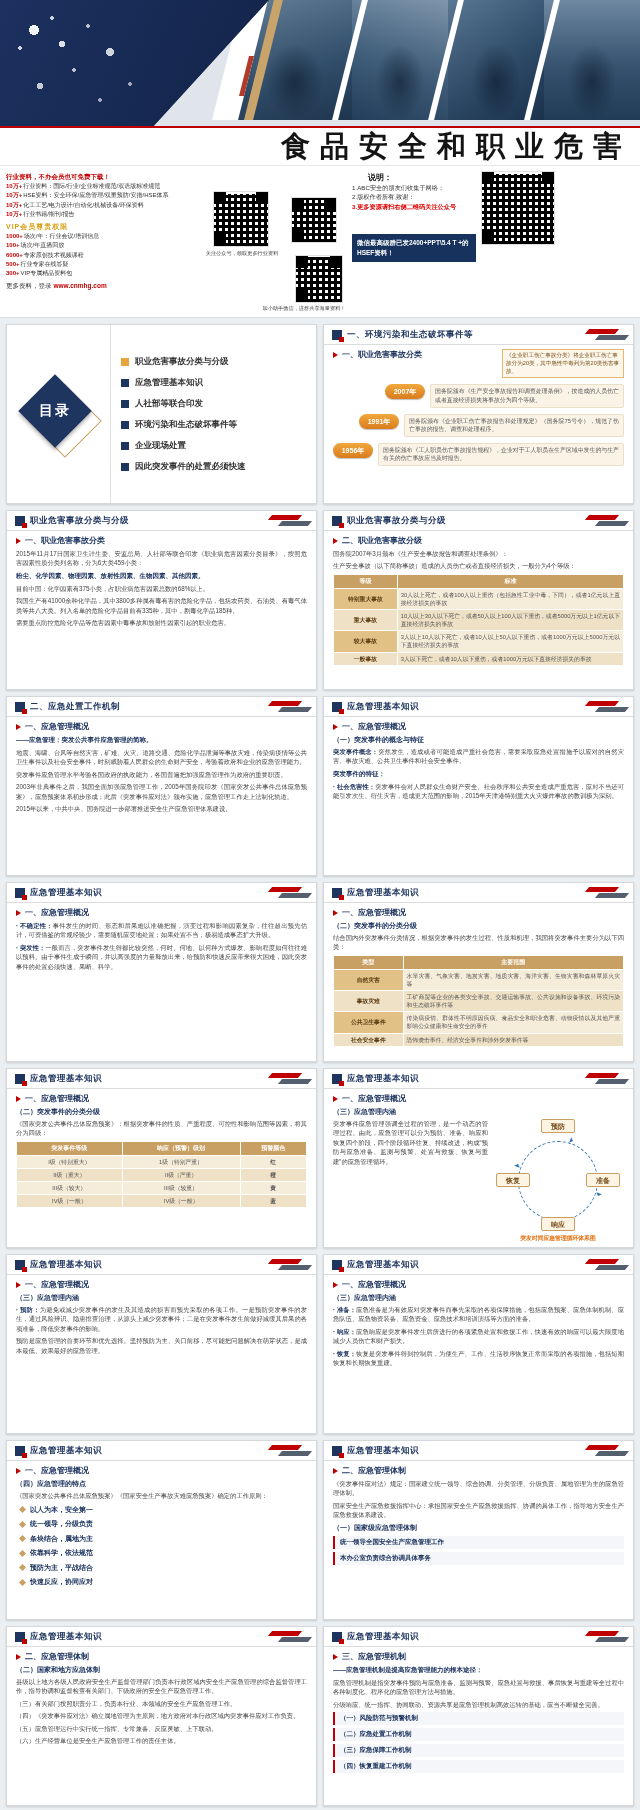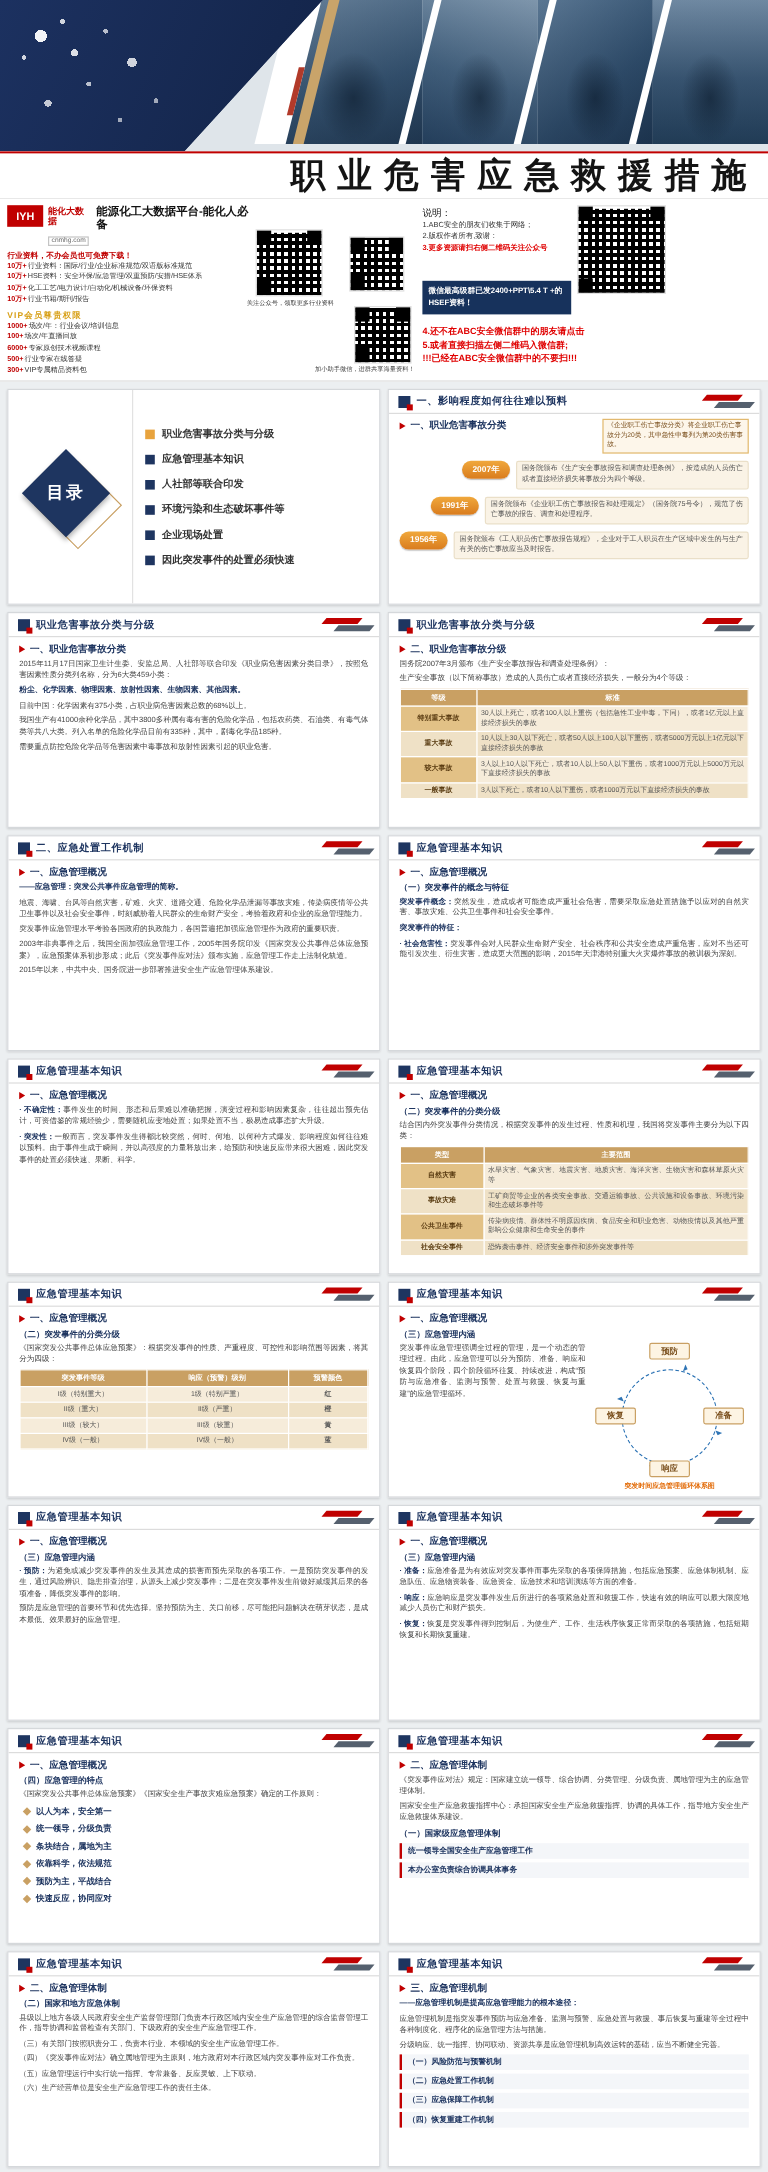--- a/index.html
+++ b/index.html
@@ -78,21 +78,21 @@
   }
   .qr1 { left:214px; top:26px; width:54px; height:54px; }
   .qr2 { left:292px; top:32px; width:44px; height:44px; }
   .qr4 { left:296px; top:90px; width:46px; height:46px; }
   .qr3 { left:482px; top:6px;  width:72px; height:72px; }
   .qr-cap { position:absolute; font-size:5.2px; color:#444; text-align:center; line-height:1.3; }
   .cap1 { left:200px; top:84px; width:84px; }
   .cap2 { left:246px; top:139px; width:116px; }
 
   .notes { position:absolute; left:352px; top:6px; width:126px; }
-  .notes-title { font-size:8px; font-weight:normal; color:#111; }
+  .notes-title { font-size:8px; font-weight:bold; color:#111;margin-left:16px; }
   .note { font-size:6.2px; color:#333; line-height:1.5; }
   .note.red { color:#e00000; font-weight:bold; }
   .wechat-box { position:absolute; left:352px; top:68px; width:124px; background:#17325c; color:#fff;
     font-size:6.5px; font-weight:bold; line-height:1.5; padding:4px 5px; }
   .red-notes { position:absolute; left:352px; top:104px; width:210px; color:#e00000;
     font-weight:900; font-size:7.5px; line-height:1.55; }
 
   
   .slides { display:grid; grid-template-columns:1fr 1fr; gap:6px; padding:6px; background:#eceff1; }
   .slide { position:relative; height:180px; background:#fff; border:1px solid #d5d8db;
@@ -189,33 +189,25 @@
     <div class="wstripe w1"></div>
     <div class="wstripe w2"></div>
     <div class="wstripe w3"></div>
     <div class="wstripe w4"></div>
     <div class="tstripe"></div>
     <div class="rstripe"></div>
     <div class="navy"></div>
   </header>
   <div class="red-rule"></div>
   <div class="title-bar">
-    <h1>职业危害应急救援措施</h1>
+    <h1>食品安全和职业危害</h1>
   </div>
 
   <section class="promo">
     <div class="p-left">
-      <div class="logo-row">
-        <div class="logo-box">IYH</div>
-        <div class="logo-stack">
-          <div class="logo-name">能化大数据</div>
-          <div class="logo-site">cnmhg.com</div>
-        </div>
-        <div class="platform-title">能源化工大数据平台-能化人必备</div>
-      </div>
       <div class="slogan">行业资料，不办会员也可免费下载！</div>
       <div class="benefit"><span class="num">10万+</span><span>行业资料：国际/行业/企业标准规范/双语版标准规范</span></div>
       <div class="benefit"><span class="num">10万+</span><span>HSE资料：安全环保/应急管理/双重预防/安措/HSE体系</span></div>
       <div class="benefit"><span class="num">10万+</span><span>化工工艺/电力设计/自动化/机械设备/环保资料</span></div>
       <div class="benefit"><span class="num">10万+</span><span>行业书籍/期刊/报告</span></div>
       <div class="vip-title">VIP会员尊贵权限</div>
       <div class="benefit"><span class="num">1000+</span><span>场次/年：行业会议/培训信息</span></div>
       <div class="benefit"><span class="num">100+</span><span>场次/年直播回放</span></div>
       <div class="benefit"><span class="num">6000+</span><span>专家原创技术视频课程</span></div>
       <div class="benefit"><span class="num">500+</span><span>行业专家在线答疑</span></div>
@@ -230,25 +222,20 @@
     <div class="qr-cap cap2">加小助手微信，进群共享海量资料！</div>
     <div class="qr qr3"></div>
 
     <div class="notes">
       <div class="notes-title">说明：</div>
       <div class="note">1.ABC安全的朋友们收集于网络；</div>
       <div class="note">2.版权作者所有,致谢：</div>
       <div class="note red">3.更多资源请扫右侧二维码关注公众号</div>
     </div>
     <div class="wechat-box">微信最高级群已发2400+PPT\5.4 T +的HSEF资料！</div>
-    <div class="red-notes">
-      <div>4.还不在ABC安全微信群中的朋友请点击</div>
-      <div>5.或者直接扫描左侧二维码入微信群;</div>
-      <div>!!!已经在ABC安全微信群中的不要扫!!!</div>
-    </div>
   </section>
 
   <main class="slides">
 
     <article class="slide">
       <div class="toc-wrap">
         <div class="toc-left">
           <div class="diamond-shadow"></div>
           <div class="diamond">
             <span class="diamond-label">目录</span>
@@ -279,21 +266,21 @@
               <span class="sq"></span>
               <span>因此突发事件的处置必须快速</span>
             </li>
         </ul>
       </div>
     </article>
 
     <article class="slide">
       <div class="s-head">
         <span class="s-logo"></span>
-        <span class="s-title">一、影响程度如何往往难以预料</span>
+        <span class="s-title">一、环境污染和生态破坏事件等</span>
         <span class="rb-red"></span>
         <span class="rb-gray"></span>
       </div>
       <div class="s-body">
         <div class="tl-toprow">
           <div class="s-sub">
               <span class="sub-icon"></span>
               <span class="t">一、职业危害事故分类</span>
             </div>
           <div class="tl-note">《企业职工伤亡事故分类》将企业职工伤亡事故分为20类，其中急性中毒列为第20类伤害事故。</div>

